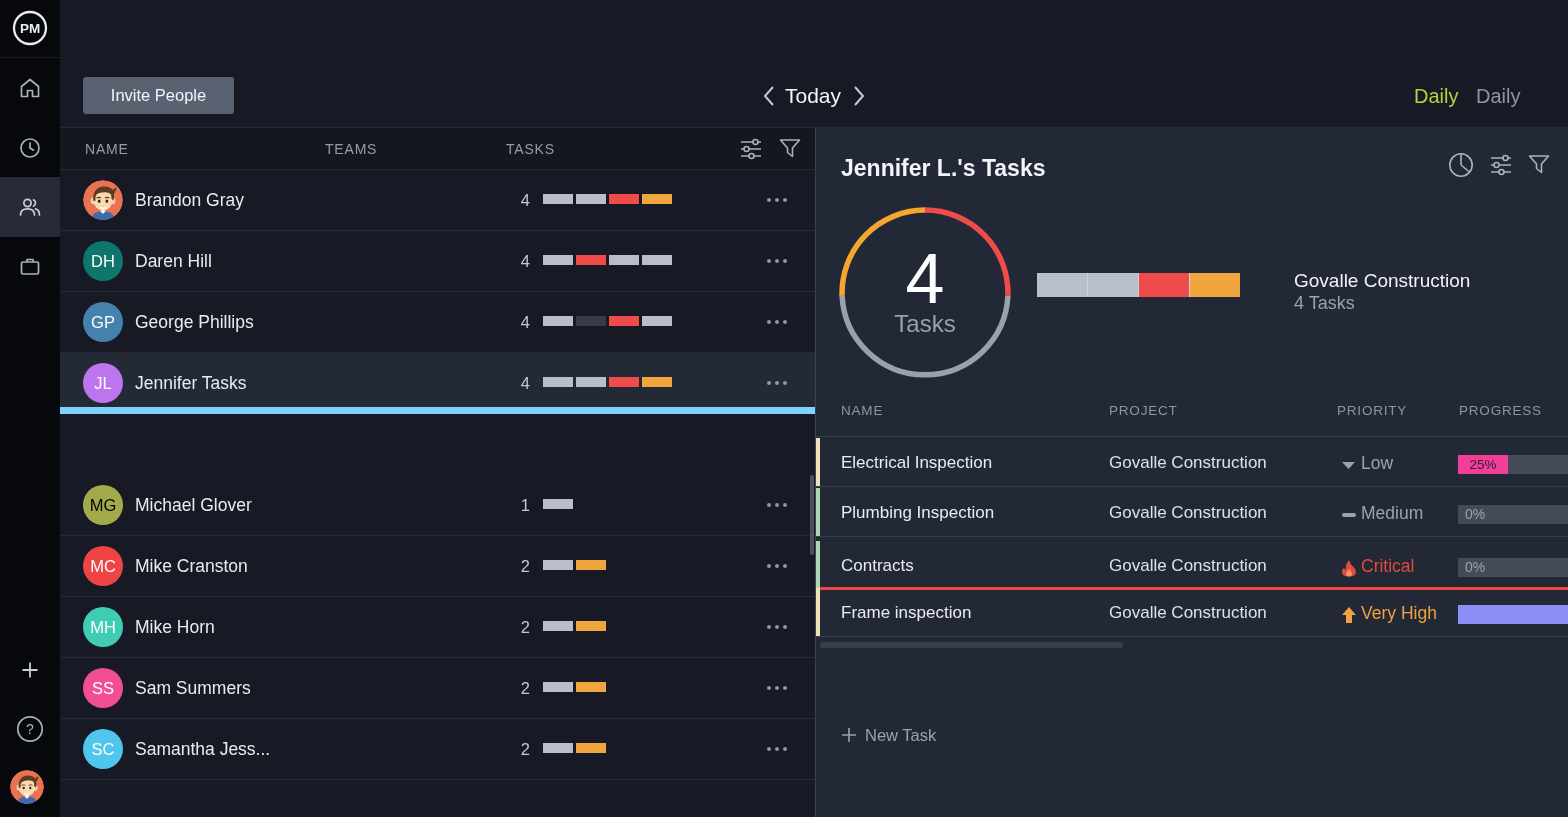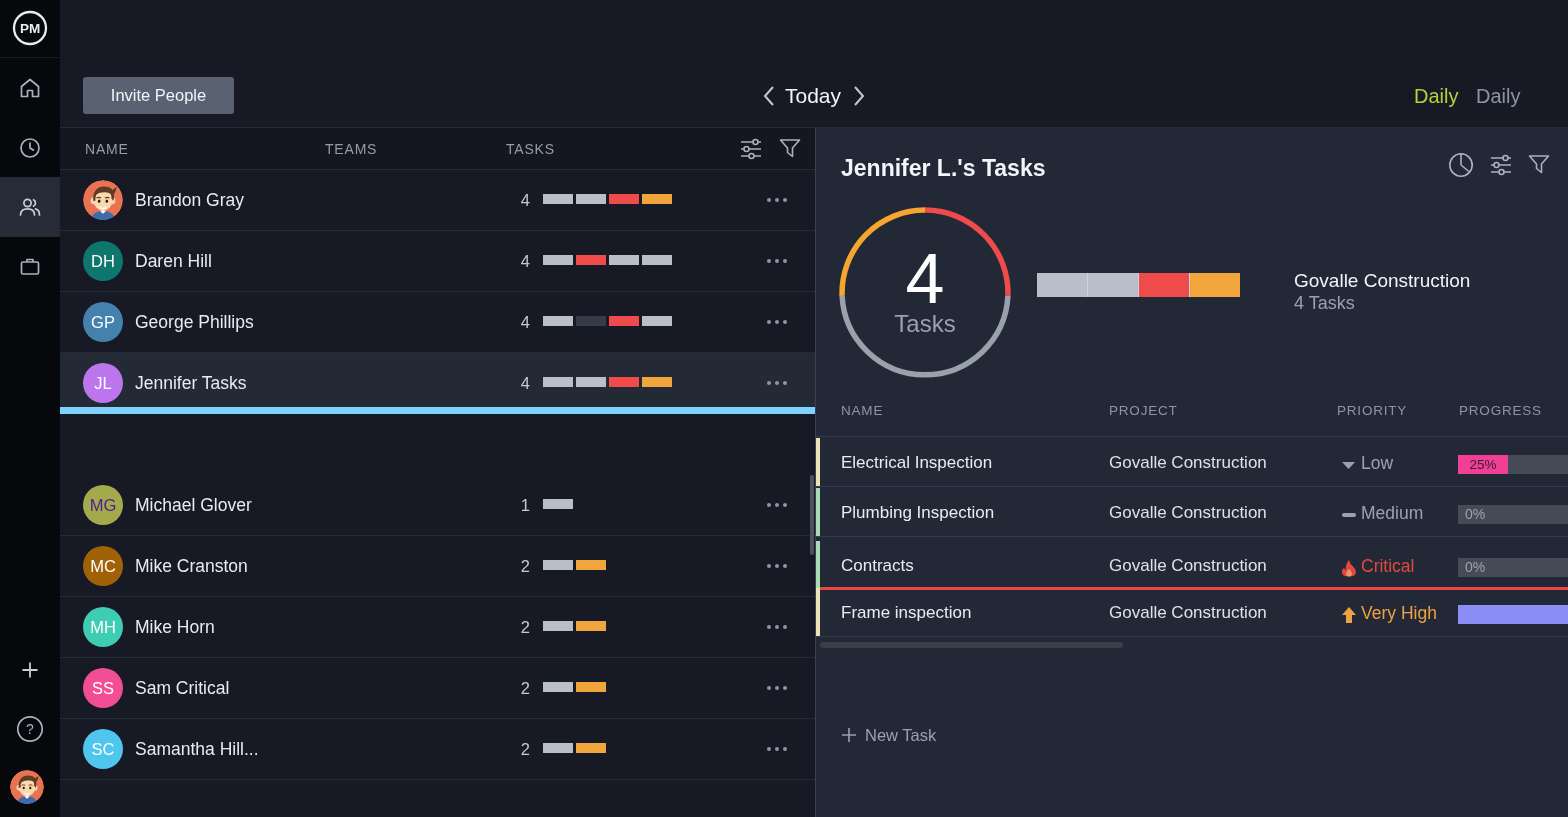--- a/index.html
+++ b/index.html
@@ -165,32 +165,32 @@
       <span style="position:absolute;left:516px;top:24px;width:30px;height:10px;background:#b9bfc9"></span>
       <span style="position:absolute;left:549px;top:24px;width:30px;height:10px;background:#ef4b4a"></span>
       <span style="position:absolute;left:582px;top:24px;width:30px;height:10px;background:#f0a63c"></span>
 <span style="position:absolute;left:707px;top:24px;width:26px;color:#8e95a3;letter-spacing:2px;font-size:13px;font-weight:bold">
         <i style="position:absolute;left:0;top:4px;width:4px;height:4px;border-radius:50%;background:#8e95a3"></i>
         <i style="position:absolute;left:8px;top:4px;width:4px;height:4px;border-radius:50%;background:#8e95a3"></i>
         <i style="position:absolute;left:16px;top:4px;width:4px;height:4px;border-radius:50%;background:#8e95a3"></i>
       </span>
 </div>
 <div style="position:absolute;left:0;top:347px;width:755px;height:61px;border-bottom:1px solid #262b37">
-<div style="position:absolute;left:23px;top:10px;width:40px;height:40px;border-radius:50%;background:#a3aa4c;color:#4c1d95;font-size:16.5px;line-height:40px;text-align:center">MG</div>
+<div style="position:absolute;left:23px;top:10px;width:40px;height:40px;border-radius:50%;background:#a3aa4c;color:#000000;font-size:16.5px;line-height:40px;text-align:center">MG</div>
       <span style="position:absolute;left:75px;top:20px;font-size:17.5px;color:#e8ebf1">Michael Glover</span>
 <span style="position:absolute;left:440px;top:21px;width:30px;text-align:right;font-size:16.5px;color:#c3c9d4">1</span>
 <span style="position:absolute;left:483px;top:24px;width:30px;height:10px;background:#b9bfc9"></span>
 <span style="position:absolute;left:707px;top:24px;width:26px;color:#8e95a3;letter-spacing:2px;font-size:13px;font-weight:bold">
         <i style="position:absolute;left:0;top:4px;width:4px;height:4px;border-radius:50%;background:#8e95a3"></i>
         <i style="position:absolute;left:8px;top:4px;width:4px;height:4px;border-radius:50%;background:#8e95a3"></i>
         <i style="position:absolute;left:16px;top:4px;width:4px;height:4px;border-radius:50%;background:#8e95a3"></i>
       </span>
 </div>
 <div style="position:absolute;left:0;top:408px;width:755px;height:61px;border-bottom:1px solid #262b37">
-<div style="position:absolute;left:23px;top:10px;width:40px;height:40px;border-radius:50%;background:#a16207;color:#fff;font-size:16.5px;line-height:40px;text-align:center">MC</div>
+<div style="position:absolute;left:23px;top:10px;width:40px;height:40px;border-radius:50%;background:#ef4444;color:#fff;font-size:16.5px;line-height:40px;text-align:center">MC</div>
       <span style="position:absolute;left:75px;top:20px;font-size:17.5px;color:#e8ebf1">Mike Cranston</span>
 <span style="position:absolute;left:440px;top:21px;width:30px;text-align:right;font-size:16.5px;color:#c3c9d4">2</span>
 <span style="position:absolute;left:483px;top:24px;width:30px;height:10px;background:#b9bfc9"></span>
       <span style="position:absolute;left:516px;top:24px;width:30px;height:10px;background:#f0a63c"></span>
 <span style="position:absolute;left:707px;top:24px;width:26px;color:#8e95a3;letter-spacing:2px;font-size:13px;font-weight:bold">
         <i style="position:absolute;left:0;top:4px;width:4px;height:4px;border-radius:50%;background:#8e95a3"></i>
         <i style="position:absolute;left:8px;top:4px;width:4px;height:4px;border-radius:50%;background:#8e95a3"></i>
         <i style="position:absolute;left:16px;top:4px;width:4px;height:4px;border-radius:50%;background:#8e95a3"></i>
       </span>
 </div>
@@ -201,33 +201,33 @@
 <span style="position:absolute;left:483px;top:24px;width:30px;height:10px;background:#b9bfc9"></span>
       <span style="position:absolute;left:516px;top:24px;width:30px;height:10px;background:#f0a63c"></span>
 <span style="position:absolute;left:707px;top:24px;width:26px;color:#8e95a3;letter-spacing:2px;font-size:13px;font-weight:bold">
         <i style="position:absolute;left:0;top:4px;width:4px;height:4px;border-radius:50%;background:#8e95a3"></i>
         <i style="position:absolute;left:8px;top:4px;width:4px;height:4px;border-radius:50%;background:#8e95a3"></i>
         <i style="position:absolute;left:16px;top:4px;width:4px;height:4px;border-radius:50%;background:#8e95a3"></i>
       </span>
 </div>
 <div style="position:absolute;left:0;top:530px;width:755px;height:61px;border-bottom:1px solid #262b37">
 <div style="position:absolute;left:23px;top:10px;width:40px;height:40px;border-radius:50%;background:#f14e96;color:#fff;font-size:16.5px;line-height:40px;text-align:center">SS</div>
-      <span style="position:absolute;left:75px;top:20px;font-size:17.5px;color:#e8ebf1">Sam Critical</span>
+      <span style="position:absolute;left:75px;top:20px;font-size:17.5px;color:#e8ebf1">Sam Summers</span>
 <span style="position:absolute;left:440px;top:21px;width:30px;text-align:right;font-size:16.5px;color:#c3c9d4">2</span>
 <span style="position:absolute;left:483px;top:24px;width:30px;height:10px;background:#b9bfc9"></span>
       <span style="position:absolute;left:516px;top:24px;width:30px;height:10px;background:#f0a63c"></span>
 <span style="position:absolute;left:707px;top:24px;width:26px;color:#8e95a3;letter-spacing:2px;font-size:13px;font-weight:bold">
         <i style="position:absolute;left:0;top:4px;width:4px;height:4px;border-radius:50%;background:#8e95a3"></i>
         <i style="position:absolute;left:8px;top:4px;width:4px;height:4px;border-radius:50%;background:#8e95a3"></i>
         <i style="position:absolute;left:16px;top:4px;width:4px;height:4px;border-radius:50%;background:#8e95a3"></i>
       </span>
 </div>
 <div style="position:absolute;left:0;top:591px;width:755px;height:61px;border-bottom:1px solid #262b37">
 <div style="position:absolute;left:23px;top:10px;width:40px;height:40px;border-radius:50%;background:#4ec6ee;color:#fff;font-size:16.5px;line-height:40px;text-align:center">SC</div>
-      <span style="position:absolute;left:75px;top:20px;font-size:17.5px;color:#e8ebf1">Samantha Hill...</span>
+      <span style="position:absolute;left:75px;top:20px;font-size:17.5px;color:#e8ebf1">Samantha Jess...</span>
 <span style="position:absolute;left:440px;top:21px;width:30px;text-align:right;font-size:16.5px;color:#c3c9d4">2</span>
 <span style="position:absolute;left:483px;top:24px;width:30px;height:10px;background:#b9bfc9"></span>
       <span style="position:absolute;left:516px;top:24px;width:30px;height:10px;background:#f0a63c"></span>
 <span style="position:absolute;left:707px;top:24px;width:26px;color:#8e95a3;letter-spacing:2px;font-size:13px;font-weight:bold">
         <i style="position:absolute;left:0;top:4px;width:4px;height:4px;border-radius:50%;background:#8e95a3"></i>
         <i style="position:absolute;left:8px;top:4px;width:4px;height:4px;border-radius:50%;background:#8e95a3"></i>
         <i style="position:absolute;left:16px;top:4px;width:4px;height:4px;border-radius:50%;background:#8e95a3"></i>
       </span>
 </div>
   <div class="abs" style="left:750px;top:347px;width:4px;height:80px;border-radius:2px;background:#4a505e"></div>

